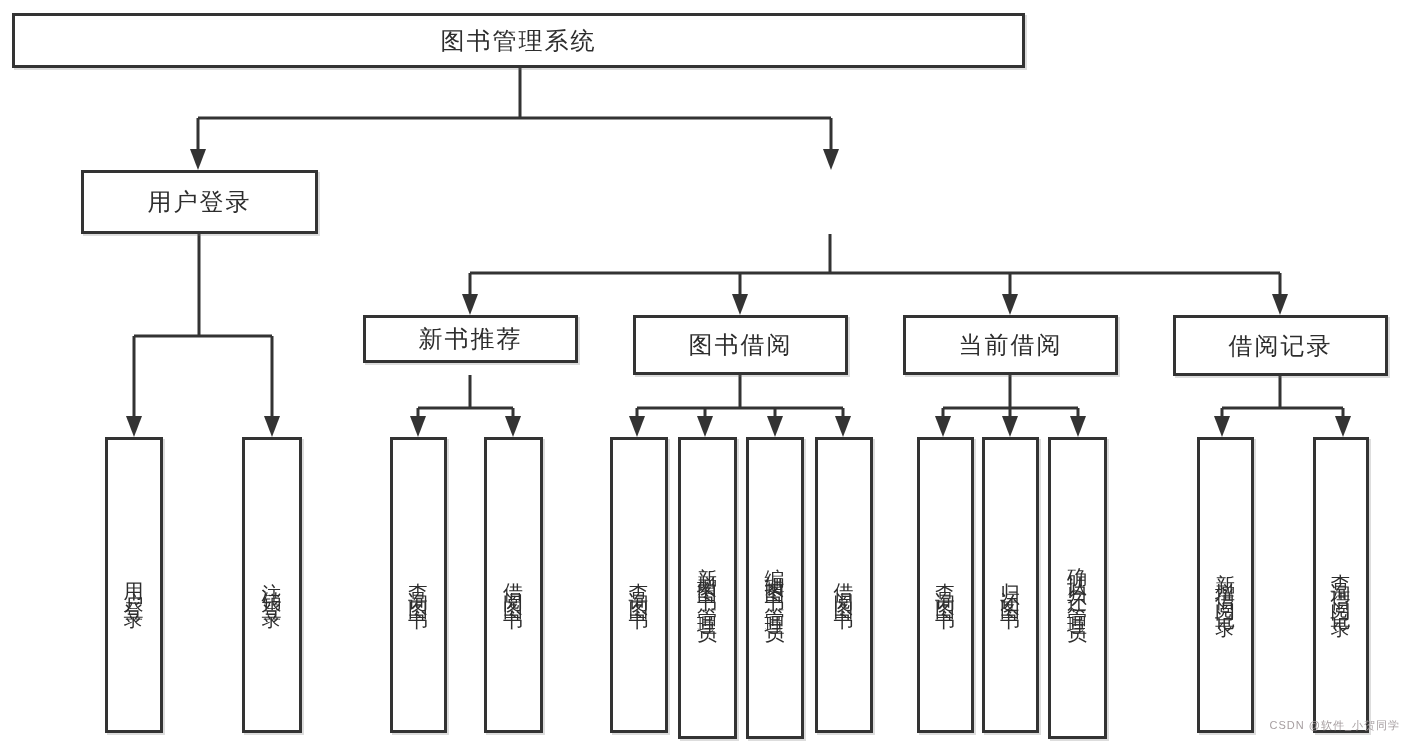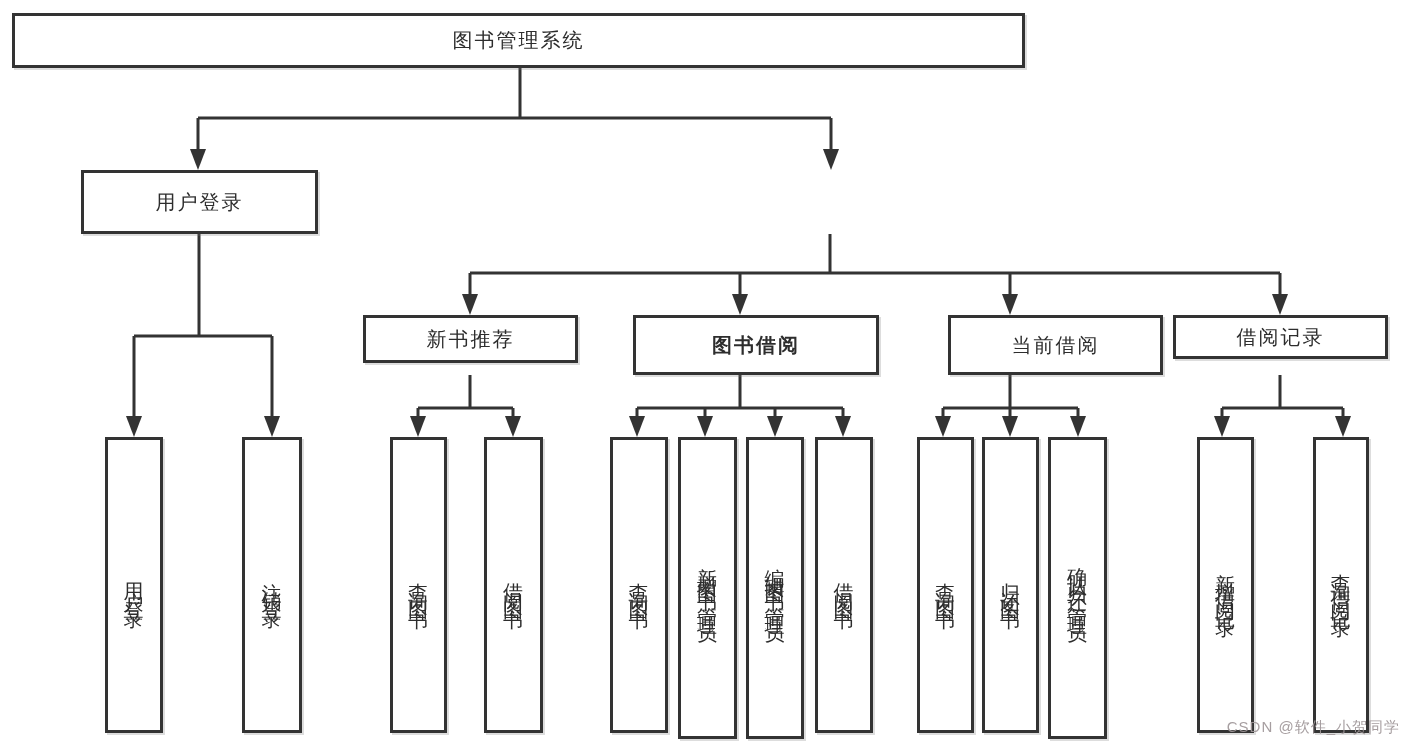--- a/index.html
+++ b/index.html
@@ -22,21 +22,21 @@
     width: 1405px; height: 747px;
     pointer-events: none;
   }
   .hbox {
     position: absolute;
     border: 3px solid #333333;
     background: #ffffff;
     display: flex;
     align-items: center;
     justify-content: center;
-    font-size: 20px;
+    font-size: 24px;
     color: #2d2d2d;
     letter-spacing: 2px;
     box-shadow: 2px 2px 0 rgba(120,120,120,0.25);
     z-index: 2;
     text-align: right;
   }
   .leaf {
     position: absolute;
     top: 437px;
     height: 296px;
@@ -55,32 +55,32 @@
     line-height: 1;
     letter-spacing: 9px;
     color: #2d2d2d;
     white-space: nowrap;
   }
   .leaf.tall .vtext { letter-spacing: 8px; }
   .watermark {
     position: absolute;
     right: 5px;
     top: 718px;
-    font-size: 15px;
+    font-size: 11px;
     color: rgba(158,150,152,0.92);
     letter-spacing: 1px;
     z-index: 3;
   }
   #root-node      { left: 12px;   top: 13px;  width: 1013px; height: 55px; }
   #node-user-login{ left: 81px;   top: 170px; width: 237px;  height: 64px; }
   #node-book-mgmt { left: 712px;  top: 170px; width: 234px;  height: 64px; }
   #node-new-rec   { left: 363px;  top: 315px; width: 215px;  height: 48px; }
-  #node-borrowing { left: 633px;  top: 315px; width: 246px;  height: 60px; font-weight: bold; }
-  #node-current   { left: 948px;  top: 315px; width: 215px;  height: 60px; }
-  #node-records   { left: 1173px; top: 315px; width: 215px;  height: 44px; font-family: Liberation Mono, monospace; }
+  #node-borrowing { left: 633px;  top: 315px; width: 215px;  height: 60px; }
+  #node-current   { left: 903px;  top: 315px; width: 215px;  height: 60px; }
+  #node-records   { left: 1173px; top: 315px; width: 215px;  height: 61px; font-family: Liberation Mono, monospace; }
   #leaf-1  { left: 105px;  width: 58px; }
   #leaf-2  { left: 242px;  width: 60px; }
   #leaf-3  { left: 390px;  width: 57px; }
   #leaf-4  { left: 484px;  width: 59px; }
   #leaf-5  { left: 610px;  width: 58px; }
   #leaf-6  { left: 678px;  width: 59px; }
   #leaf-7  { left: 746px;  width: 58px; }
   #leaf-8  { left: 815px;  width: 58px; }
   #leaf-9  { left: 917px;  width: 57px; }
   #leaf-10 { left: 982px;  width: 57px; }

